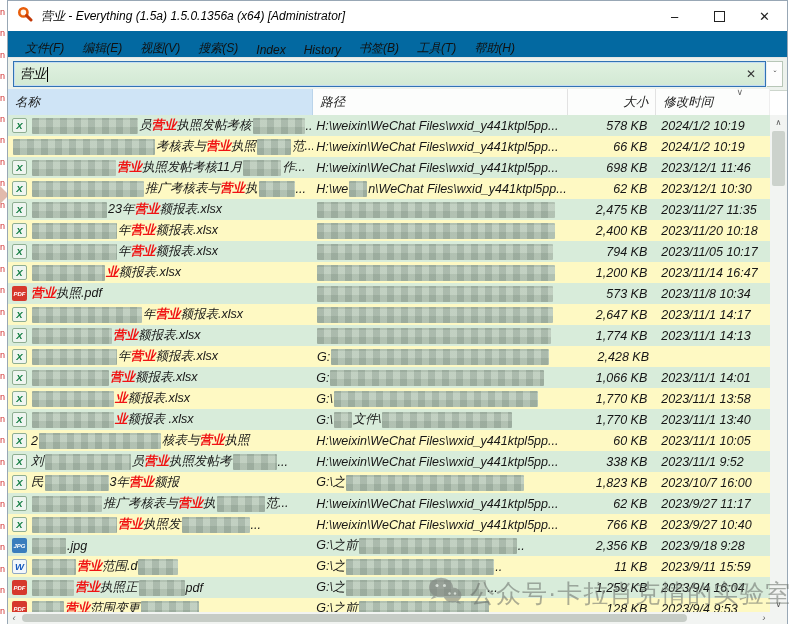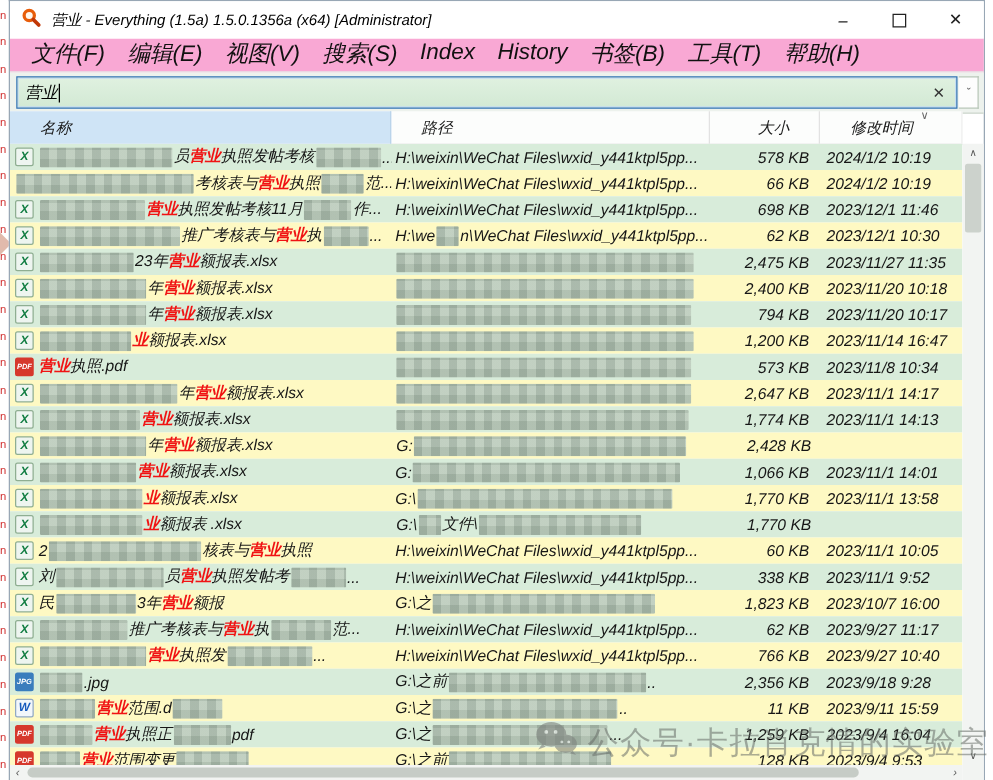--- a/index.html
+++ b/index.html
@@ -25,22 +25,22 @@
     position:absolute;left:7px;top:0;width:781px;height:624px;box-sizing:border-box;
     background:#fff;border:1px solid #98a7b5;border-bottom:none;font-style:italic;
   }
   
   .titlebar{height:30px;display:flex;align-items:center;padding-left:9px;background:#fff}
   .title{font-size:12px;color:#000;margin-left:8px;white-space:nowrap}
   .controls{margin-left:auto;display:flex;height:30px}
   .ctrl{width:45px;height:30px;display:flex;align-items:center;justify-content:center;font-size:13px;color:#222}
   .ctrl .maxbox{width:9px;height:9px;border:1px solid #222;display:inline-block}
   
-  .menubar{height:26px;background:#f9a8d4;display:flex;align-items:flex-start;padding-left:8px;
-    font-size:18px;color:#111;border-bottom:1px solid #e6e6e6}
+  .menubar{height:26px;background:#0369a1;display:flex;align-items:flex-end;padding-left:8px;
+    font-size:12px;color:#111;border-bottom:1px solid #e6e6e6}
   .menu-item{padding:0 9px;white-space:nowrap}
   
   .searchrow{height:32px;background:#edf2ed;position:relative;border-bottom:1px solid #cdd6cd}
   .searchbox{
     position:absolute;left:5px;top:3px;right:21px;bottom:3px;box-sizing:border-box;
     background:linear-gradient(#e0f1e0,#d2e9d4);
     border:1px solid #3173b4;box-shadow:0 0 0 1px #c4dcf1 inset;
     display:flex;align-items:center;padding-left:6px;font-size:13px;color:#000;
   }
   .caret{width:1px;height:15px;background:#000;margin-left:1px}
@@ -49,21 +49,21 @@
     position:absolute;right:4px;top:3px;width:16px;bottom:3px;box-sizing:border-box;
     background:#fdfdfd;border:1px solid #b7c6b7;border-left:none;
     display:flex;align-items:center;justify-content:center;font-size:9px;color:#555;
   }
   
   .listwrap{position:absolute;top:88px;left:0;right:0;bottom:0}
   .headerrow{
     position:absolute;top:0;left:0;right:17px;height:26px;background:#fcfdfc;
     border-bottom:1px solid #dcdcdc;display:flex;font-size:12.5px;color:#1a1a1a;
   }
-  .h{display:flex;align-items:center;padding:0 24px;border-right:1px solid #e2e2e2;box-sizing:border-box;height:100%}
+  .h{display:flex;align-items:center;padding:0 7px;border-right:1px solid #e2e2e2;box-sizing:border-box;height:100%}
   .h-name{width:306px;background:#cfe4f6;border-right-color:#bad4ea}
   .h-path{width:256px}
   .h-size{width:88px;justify-content:flex-end}
   .h-date{width:114px;position:relative;border-right-color:#eee}
   .sort{position:absolute;right:26px;top:-2px;font-size:9px;color:#666}
   .rows{position:absolute;top:26px;left:0;right:17px;bottom:12px;overflow:hidden;font-size:12.5px;color:#161616}
   .row{height:21px;display:flex;align-items:center}
   .row-a{background:#d8ecda}
   .row-b{background:#fef9c3}
   .cell{height:100%;display:flex;align-items:center;box-sizing:border-box;overflow:hidden;white-space:nowrap}
@@ -288,21 +288,21 @@
             <span class="fic fic-xls">X</span>
             <span class="cz" style="width: 85px;"></span>
             <span class="t">年</span>
             <span class="r">营业</span>
             <span class="t">额报表.xlsx</span>
           </div>
           <div class="cell c-path">
             <span class="cz" style="width: 236px;"></span>
           </div>
           <div class="cell c-size">794 KB</div>
-          <div class="cell c-date">2023/11/20 10:17</div>
+          <div class="cell c-date">2023/11/05 10:17</div>
         </div>
         <div class="row row-b">
           <div class="cell c-name">
             <span class="fic fic-xls">X</span>
             <span class="cz" style="width: 73px;"></span>
             <span class="r">业</span>
             <span class="t">额报表.xlsx</span>
           </div>
           <div class="cell c-path">
             <span class="cz" style="width: 238px;"></span>
@@ -398,20 +398,21 @@
             <span class="r">业</span>
             <span class="t">额报表 .xlsx</span>
           </div>
           <div class="cell c-path">
             <span class="t">G:\</span>
             <span class="cz" style="width: 18px;"></span>
             <span class="t">文件\</span>
             <span class="cz" style="width: 130px;"></span>
           </div>
           <div class="cell c-size">1,770 KB</div>
+          <div class="cell c-date">2023/11/1 13:40</div>
         </div>
         <div class="row row-b">
           <div class="cell c-name">
             <span class="fic fic-xls">X</span>
             <span class="t">2</span>
             <span class="cz" style="width: 122px;"></span>
             <span class="t">核表与</span>
             <span class="r">营业</span>
             <span class="t">执照</span>
           </div>

